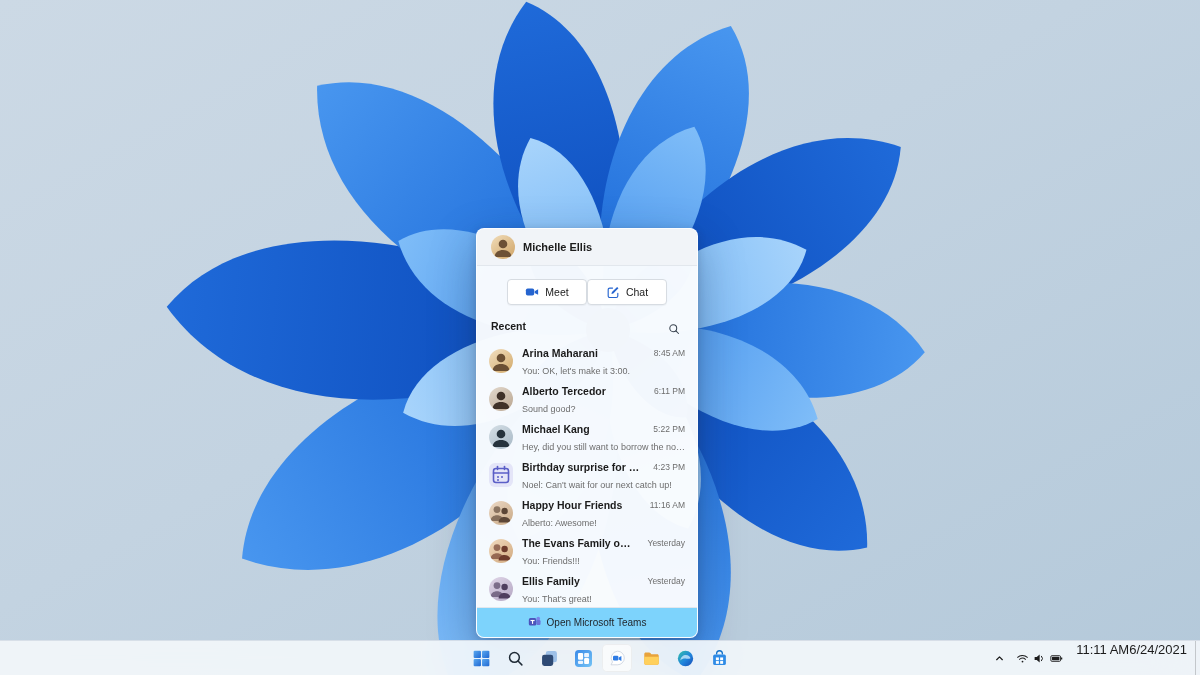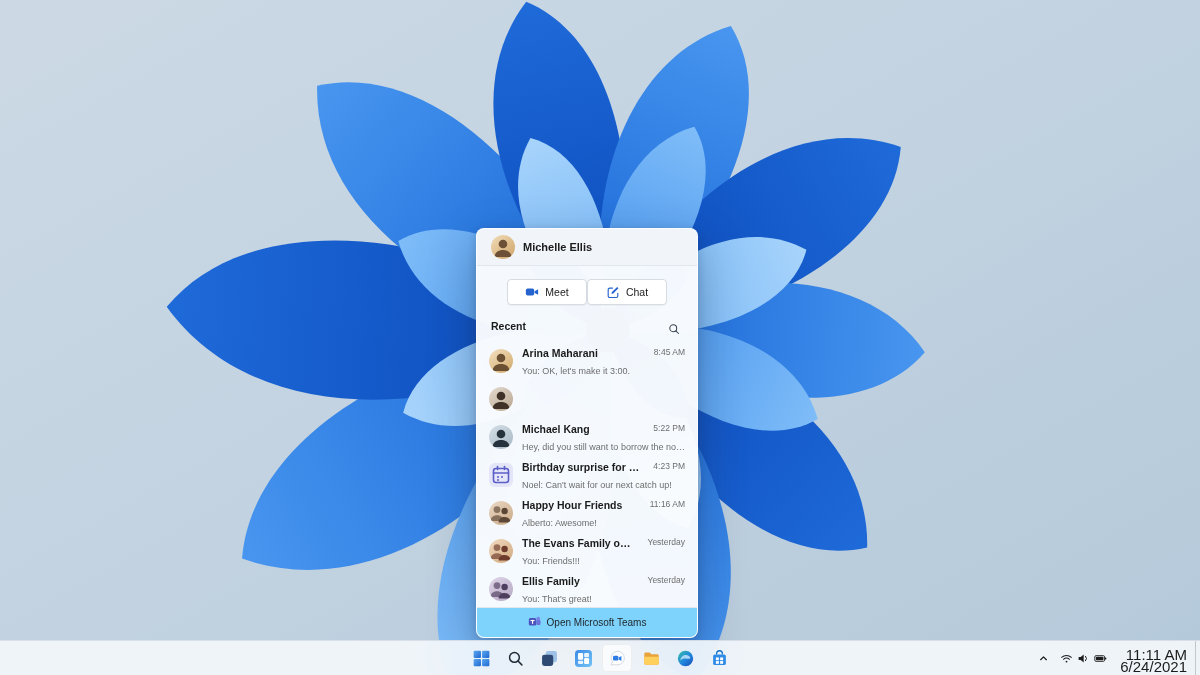--- a/index.html
+++ b/index.html
@@ -29,21 +29,21 @@
   .tp-search{width:18px;height:18px;display:flex;align-items:center;justify-content:center;
     cursor:pointer;border-radius:3px}
   .tp-search svg{width:12px;height:12px}
   .conv-list{flex:1;overflow:hidden}
   .conv{display:flex;align-items:center;gap:9px;height:38px;padding:0 12px;cursor:pointer}
   .avatar{width:24px;height:24px;border-radius:50%;flex:0 0 auto;overflow:hidden;
     display:flex;align-items:center;justify-content:center}
   .avatar svg{width:100%;height:100%;display:block}
   .avatar.square{border-radius:6px}
   .conv-main{flex:1;min-width:0}
-  .conv-top{display:flex;justify-content:space-between;align-items:flex-start}
+  .conv-top{display:flex;justify-content:space-between;align-items:center}
   .conv-name{font-size:10.5px;font-weight:bold;color:#1b1b1b;white-space:nowrap;overflow:hidden;text-overflow:ellipsis}
   .conv-time{font-size:8.5px;color:#6d6d6d;flex:0 0 auto;margin-left:14px}
   .conv-preview{font-size:9px;color:#6d6d6d;white-space:nowrap;overflow:hidden;text-overflow:ellipsis;margin-top:7px}
   .tp-footer{flex:0 0 auto;height:30px;border-top:1px solid #e2e7ed;display:flex;align-items:center;
     justify-content:center;gap:6px;font-size:10px;color:#1f2328;cursor:pointer;background:#7dd3fc}
   .tp-footer svg{width:13px;height:13px}
 
   
   .avatar svg .fg{fill:currentColor}
   .avatar svg .fg2{fill:currentColor;opacity:.65}
@@ -62,22 +62,22 @@
     border-top:1px solid rgba(110,130,155,.18)}
   .tb-center{position:absolute;left:50%;top:0;transform:translateX(-50%);
     display:flex;gap:4px;align-items:center;height:100%}
   .tb-btn{width:30px;height:28px;border:none;background:transparent;border-radius:5px;
     display:flex;align-items:center;justify-content:center;cursor:pointer;padding:0}
   .tb-btn.active{background:rgba(255,255,255,.7);box-shadow:inset 0 0 0 1px rgba(0,0,0,.05)}
   .tb-btn svg{width:17px;height:17px;display:block}
   .tb-right{position:absolute;right:0;top:0;display:flex;align-items:center;height:100%}
   .tray-btn{display:flex;align-items:center;gap:4px;padding:0 5px;height:28px;border-radius:5px;cursor:pointer}
   .tray-btn svg{width:13px;height:13px;display:block}
-  .clock{text-align:right;font-size:15px;line-height:11.5px;color:#1c1c1c;padding:0 8px;cursor:pointer;height:28px;
-    display:flex;flex-direction:column;justify-content:flex-end;border-radius:5px}
+  .clock{text-align:right;font-size:13px;line-height:11.5px;color:#1c1c1c;padding:0 8px;cursor:pointer;height:28px;
+    display:flex;flex-direction:row;justify-content:space-between;border-radius:5px}
   .show-desktop{width:5px;height:100%;border-left:1px solid rgba(0,0,0,.18);cursor:pointer}
 </style>
 </head>
 <body>
 
 <div class="stage">
 
   <svg class="wallpaper" viewBox="0 0 1200 675" preserveAspectRatio="none">
     <defs>
       <linearGradient id="sky" x1="0" y1="0" x2="1" y2="1">
@@ -192,20 +192,27 @@
         </div>
       </div>
 
       <div class="conv">
         <span class="avatar av1">
           <svg viewBox="0 0 24 24">
               <circle class="fg" cx="12" cy="9" r="4.3"></circle>
               <path class="fg" d="M3.6 22c0-4.4 3.7-7 8.4-7s8.4 2.6 8.4 7"></path>
             </svg>
         </span>
+        <div class="conv-main">
+          <div class="conv-top">
+            <span class="conv-name">Alberto Tercedor</span>
+            <span class="conv-time">6:11 PM</span>
+          </div>
+          <div class="conv-preview">Sound good?</div>
+        </div>
       </div>
 
       <div class="conv">
         <span class="avatar av2">
           <svg viewBox="0 0 24 24">
               <circle class="fg" cx="12" cy="9" r="4.3"></circle>
               <path class="fg" d="M3.6 22c0-4.4 3.7-7 8.4-7s8.4 2.6 8.4 7"></path>
             </svg>
         </span>
         <div class="conv-main">

